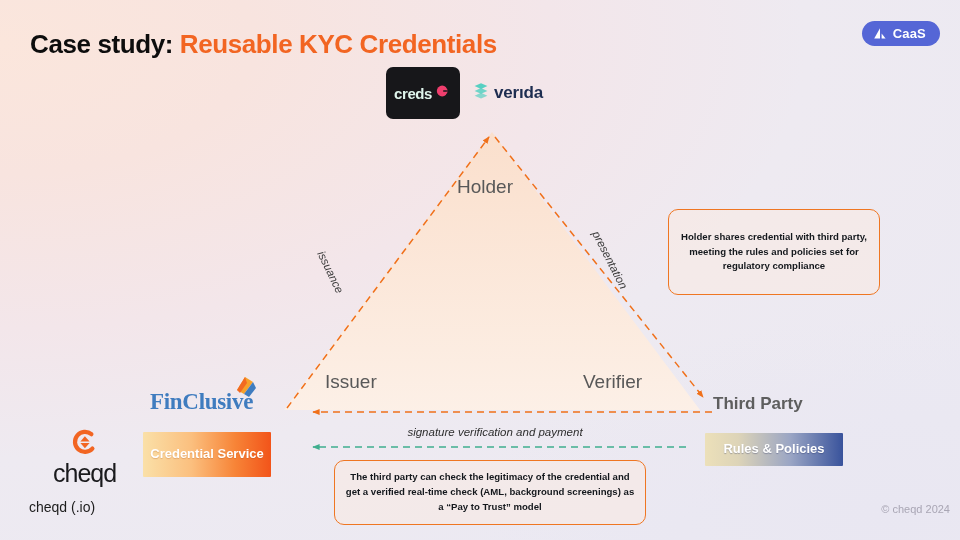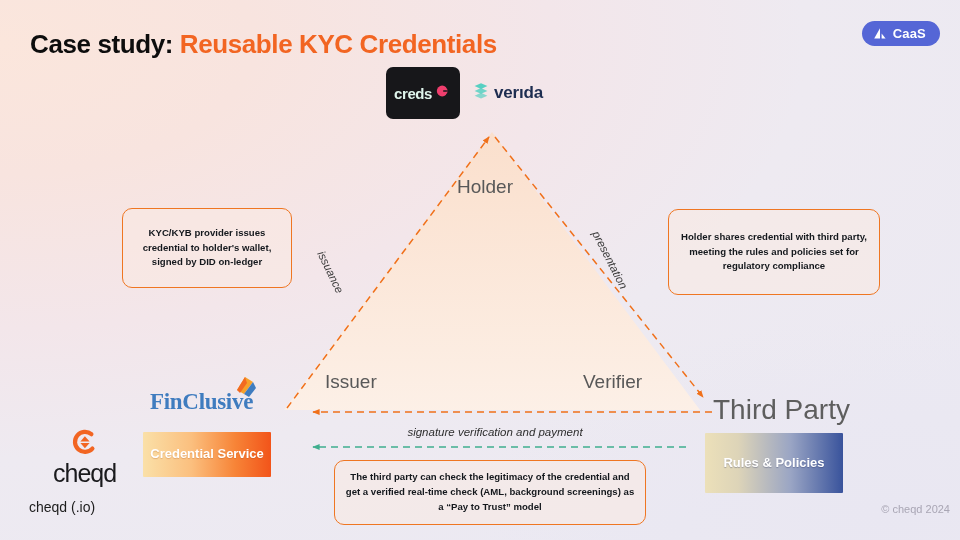--- a/index.html
+++ b/index.html
@@ -61,21 +61,21 @@
   }
 
   
   .role{
     position:absolute;z-index:4;color:#585858;font-size:19px;font-weight:400;
     white-space:nowrap;
   }
   .role-holder{left:457px;top:176px;}
   .role-issuer{left:325px;top:371px;}
   .role-verifier{left:583px;top:371px;}
-  .role-third{left:713px;top:394px;font-size:28px;color:#5e5e5e;}
+  .role-third{left:713px;top:394px;font-size:17px;color:#5e5e5e;font-weight:bold;}
 
   
   .edge-label{
     position:absolute;z-index:5;font-size:11.5px;font-style:italic;color:#3b3b3b;
     white-space:nowrap;
   }
   .lbl-issuance{left:326px;top:249px;transform:rotate(64deg);transform-origin:left top;}
   .lbl-presentation{left:601px;top:229px;transform:rotate(63deg);transform-origin:left top;}
 
   .lbl-sig{
@@ -124,21 +124,21 @@
     position:absolute;z-index:6;border-radius:1px;
     display:flex;align-items:center;justify-content:center;
     text-align:center;color:#fff;font-size:13px;font-weight:700;line-height:1.25;
   }
   .pill-credential{
     left:143px;top:432px;width:128px;height:45px;
     background:linear-gradient(90deg,#fae0a8 0%,#fbbf7e 38%,#f78437 72%,#f2541a 100%);
     text-shadow:0 1px 1px rgba(150,60,0,.25);
   }
   .pill-rules{
-    left:705px;top:433px;width:138px;height:60px;
+    left:705px;top:433px;width:138px;height:33px;
     background:linear-gradient(90deg,#ece0b9 0%,#ddd4b8 24%,#9aa5c4 62%,#39539c 100%);
     text-shadow:0 1px 1px rgba(20,30,80,.3);
   }
 
   .copyright{
     position:absolute;right:10px;top:503px;z-index:6;
     font-size:11px;color:#a9a6b4;
   }
 </style>
 </head>
@@ -217,21 +217,20 @@
 
   <div class="role role-holder">Holder</div>
   <div class="role role-issuer">Issuer</div>
   <div class="role role-verifier">Verifier</div>
   <div class="role role-third">Third Party</div>
 
   <div class="edge-label lbl-issuance">issuance</div>
   <div class="edge-label lbl-presentation">presentation</div>
   <div class="lbl-sig">signature verification and payment</div>
 
-  <div class="callout callout-left">KYC/KYB provider issues credential to holder's wallet, signed by DID on-ledger</div>
   <div class="callout callout-right">Holder shares credential with third party, meeting the rules and policies set for regulatory compliance</div>
   <div class="callout callout-bottom">The third party can check the legitimacy of the credential and get a verified real-time check (AML, background screenings) as a “Pay to Trust” model</div>
 
   <div class="finclusive">
     <span class="txt">FinClusive</span>
     <span class="mark">
       <svg width="34" height="26" viewBox="0 0 34 26">
         <path d="M14 16 L22 3 L30 8 L21 20 Z" fill="#f7a12a"></path>
         <path d="M21 20 L30 8 L33 14 L26 23 Z" fill="#3f7cbf"></path>
         <path d="M14 16 L22 3 L24 9 L17 19 Z" fill="#f26a21"></path>

